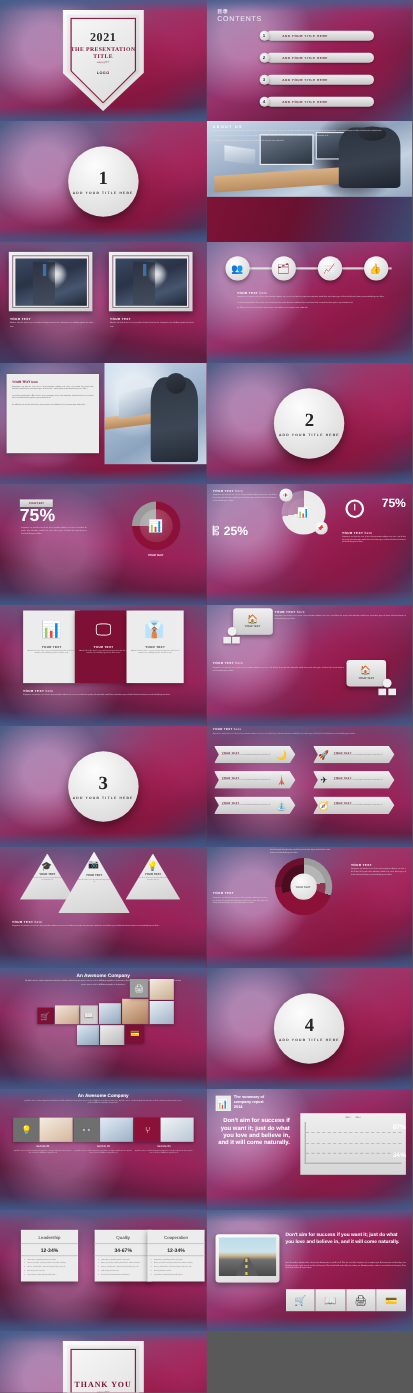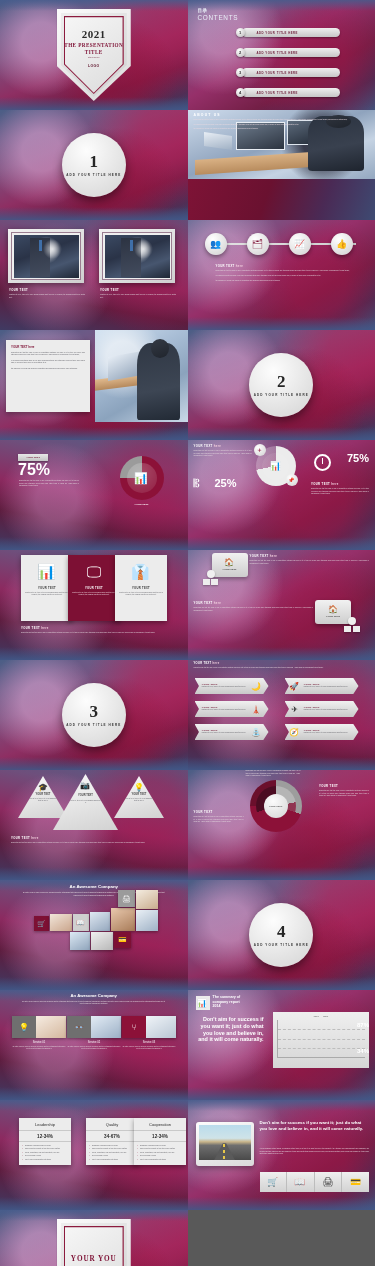--- a/index.html
+++ b/index.html
@@ -478,21 +478,21 @@
       background:radial-gradient(circle at 35% 30%,#fff,#d0d0d0);display:flex;align-items:center;
       justify-content:center;font-size:5px;color:#8c1138">📌</div>
 
     <div style="position:absolute;right:44px;top:14px;width:17px;height:17px;border-radius:50%;
       border:2px solid #fff;display:flex;align-items:center;justify-content:center">
       <span style="display:block;width:1px;height:6px;background:#fff;transform:translate(0,-2px)"></span>
     </div>
     <div class="bignum" style="position:absolute;right:6px;top:13px;font-size:11px;line-height:11px">75%</div>
 
     <div style="position:absolute;left:6px;top:38px;font-size:11px;color:#fff;line-height:11px">𝄡</div>
-    <div class="bignum" style="position:absolute;left:27px;top:38px;font-size:11px;line-height:11px">25%</div>
+    <div class="bignum" style="position:absolute;left:16px;top:38px;font-size:11px;line-height:11px">25%</div>
 
     <div class="tblk" style="right:6px; top:42px; width:58px">
       <div class="h">
         <span>YOUR TEXT</span> <span class="k">here</span>
       </div>
       <p class="tiny">Supporters say that the ease of use of presentation software can save a lot of time for people who otherwise would have used other types of visual aid—hand-drawn or mechanically typeset slides.</p>
     </div>
   </div>
 
   <div class="slide bgC">
@@ -855,21 +855,21 @@
     <div class="botband"></div>
   </div>
 
   <div class="slide bgA">
     <div class="topband"></div>
     <div class="shield">
       <div class="ring1"></div>
         <div class="ring2"></div>
         <div class="ring3"></div>
       <div class="inner" style="padding-bottom:8px">
-        <div class="sh-thanks">YOUR YOU</div>
+        <div class="sh-thanks">THANK YOU</div>
         <div class="sh-sub" style="margin-top:2px">stayingPPT</div>
       </div>
     </div>
   </div>
 
   <div class="slide filler"></div>
 
 </div>
 
 </body></html>

